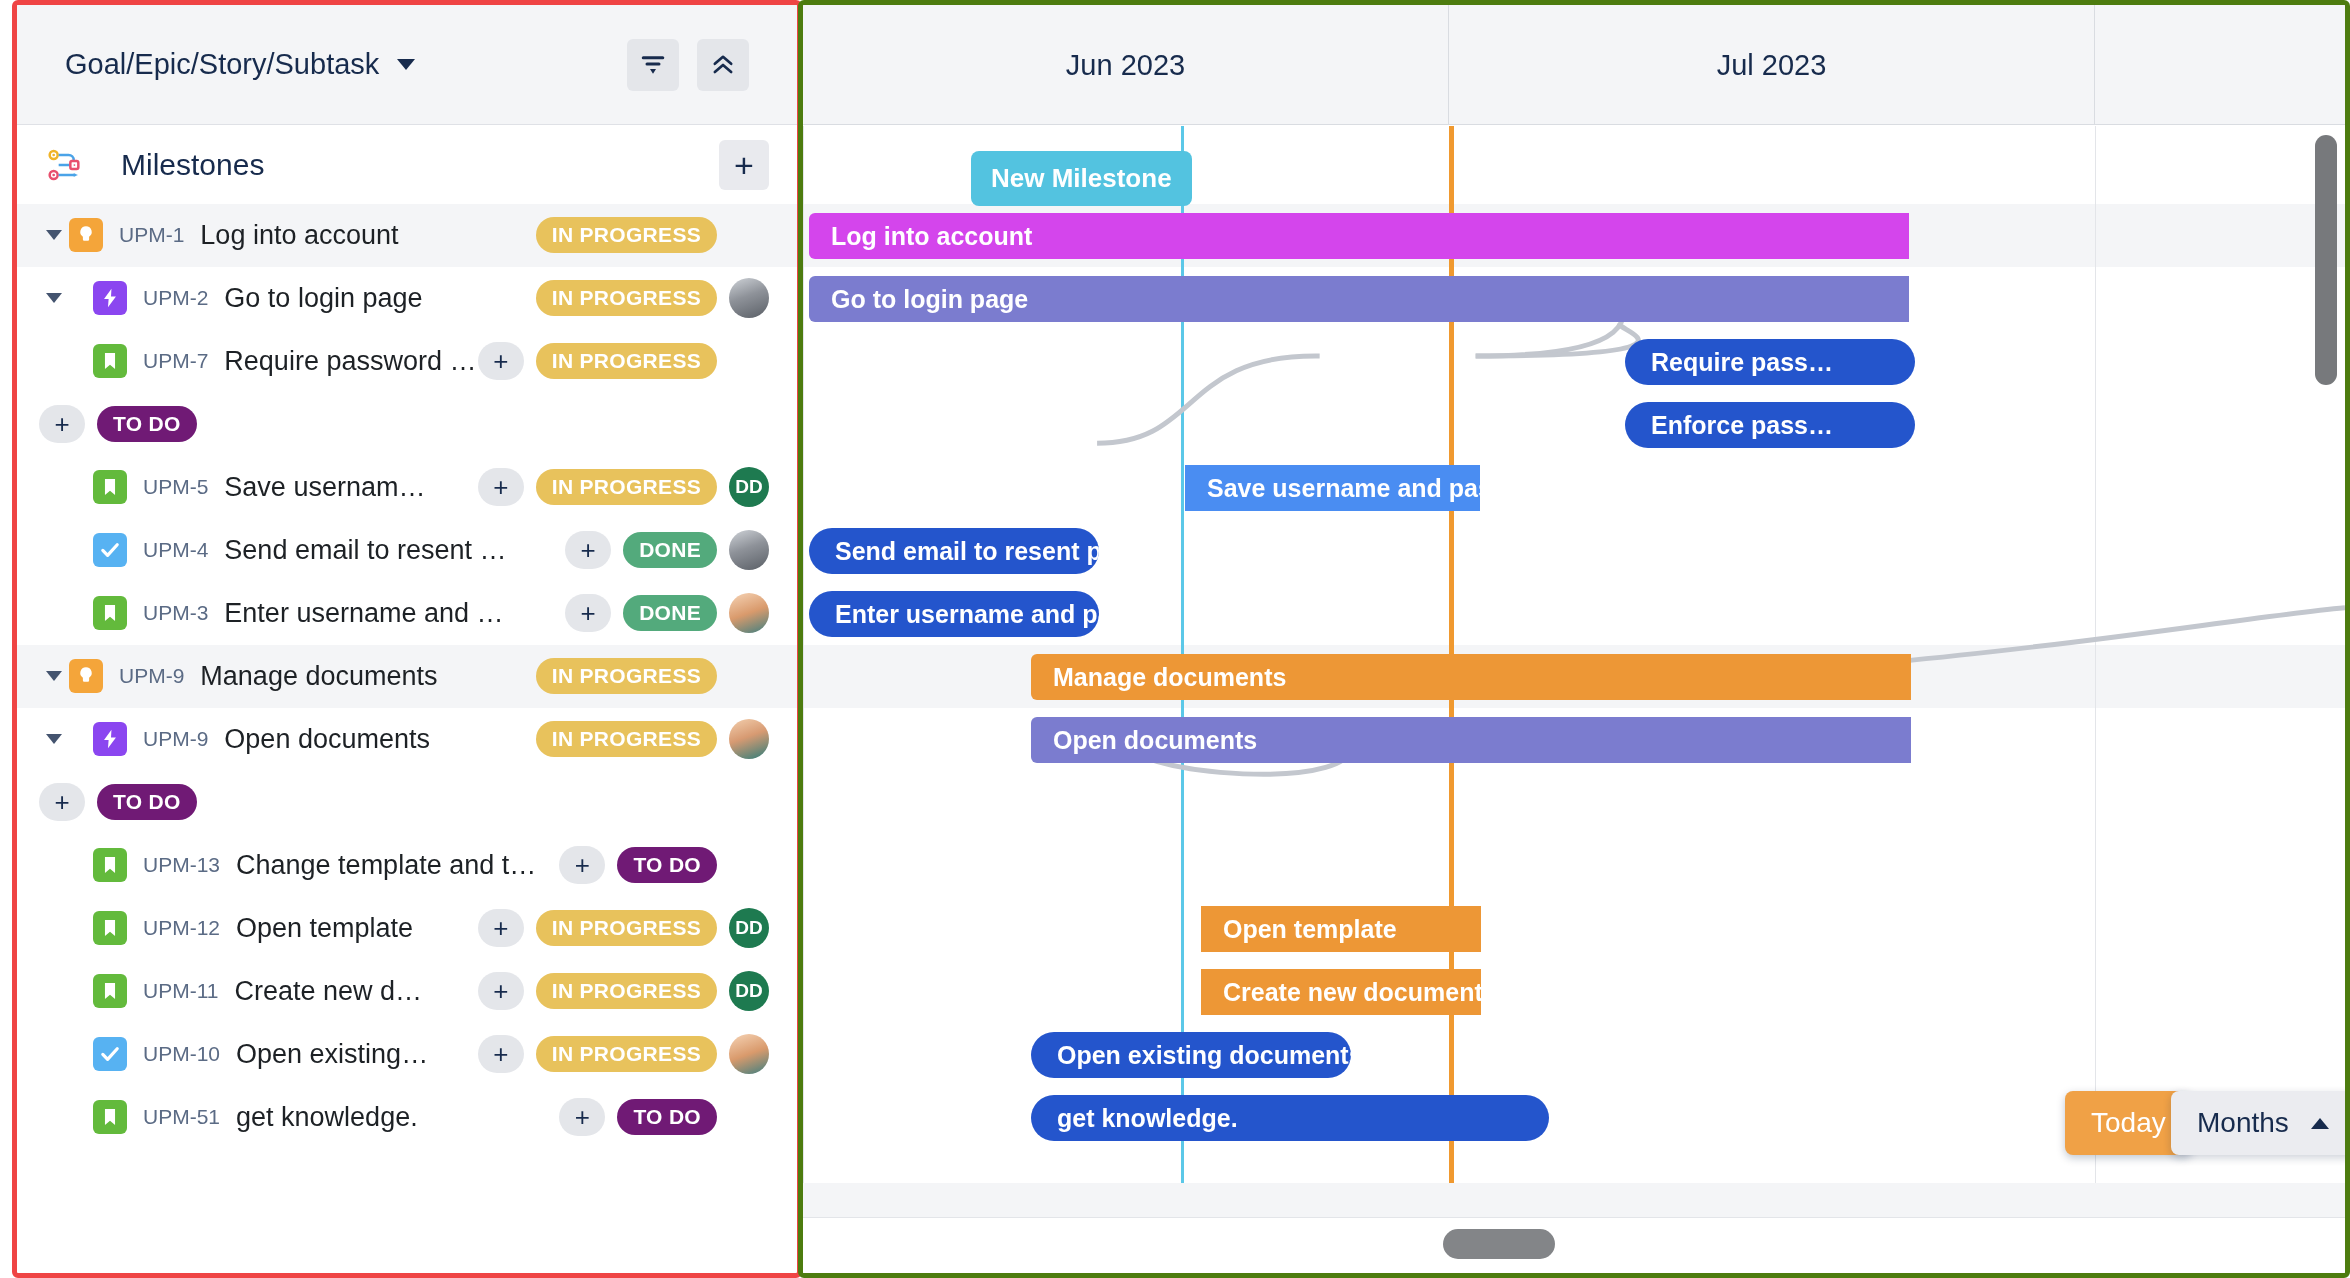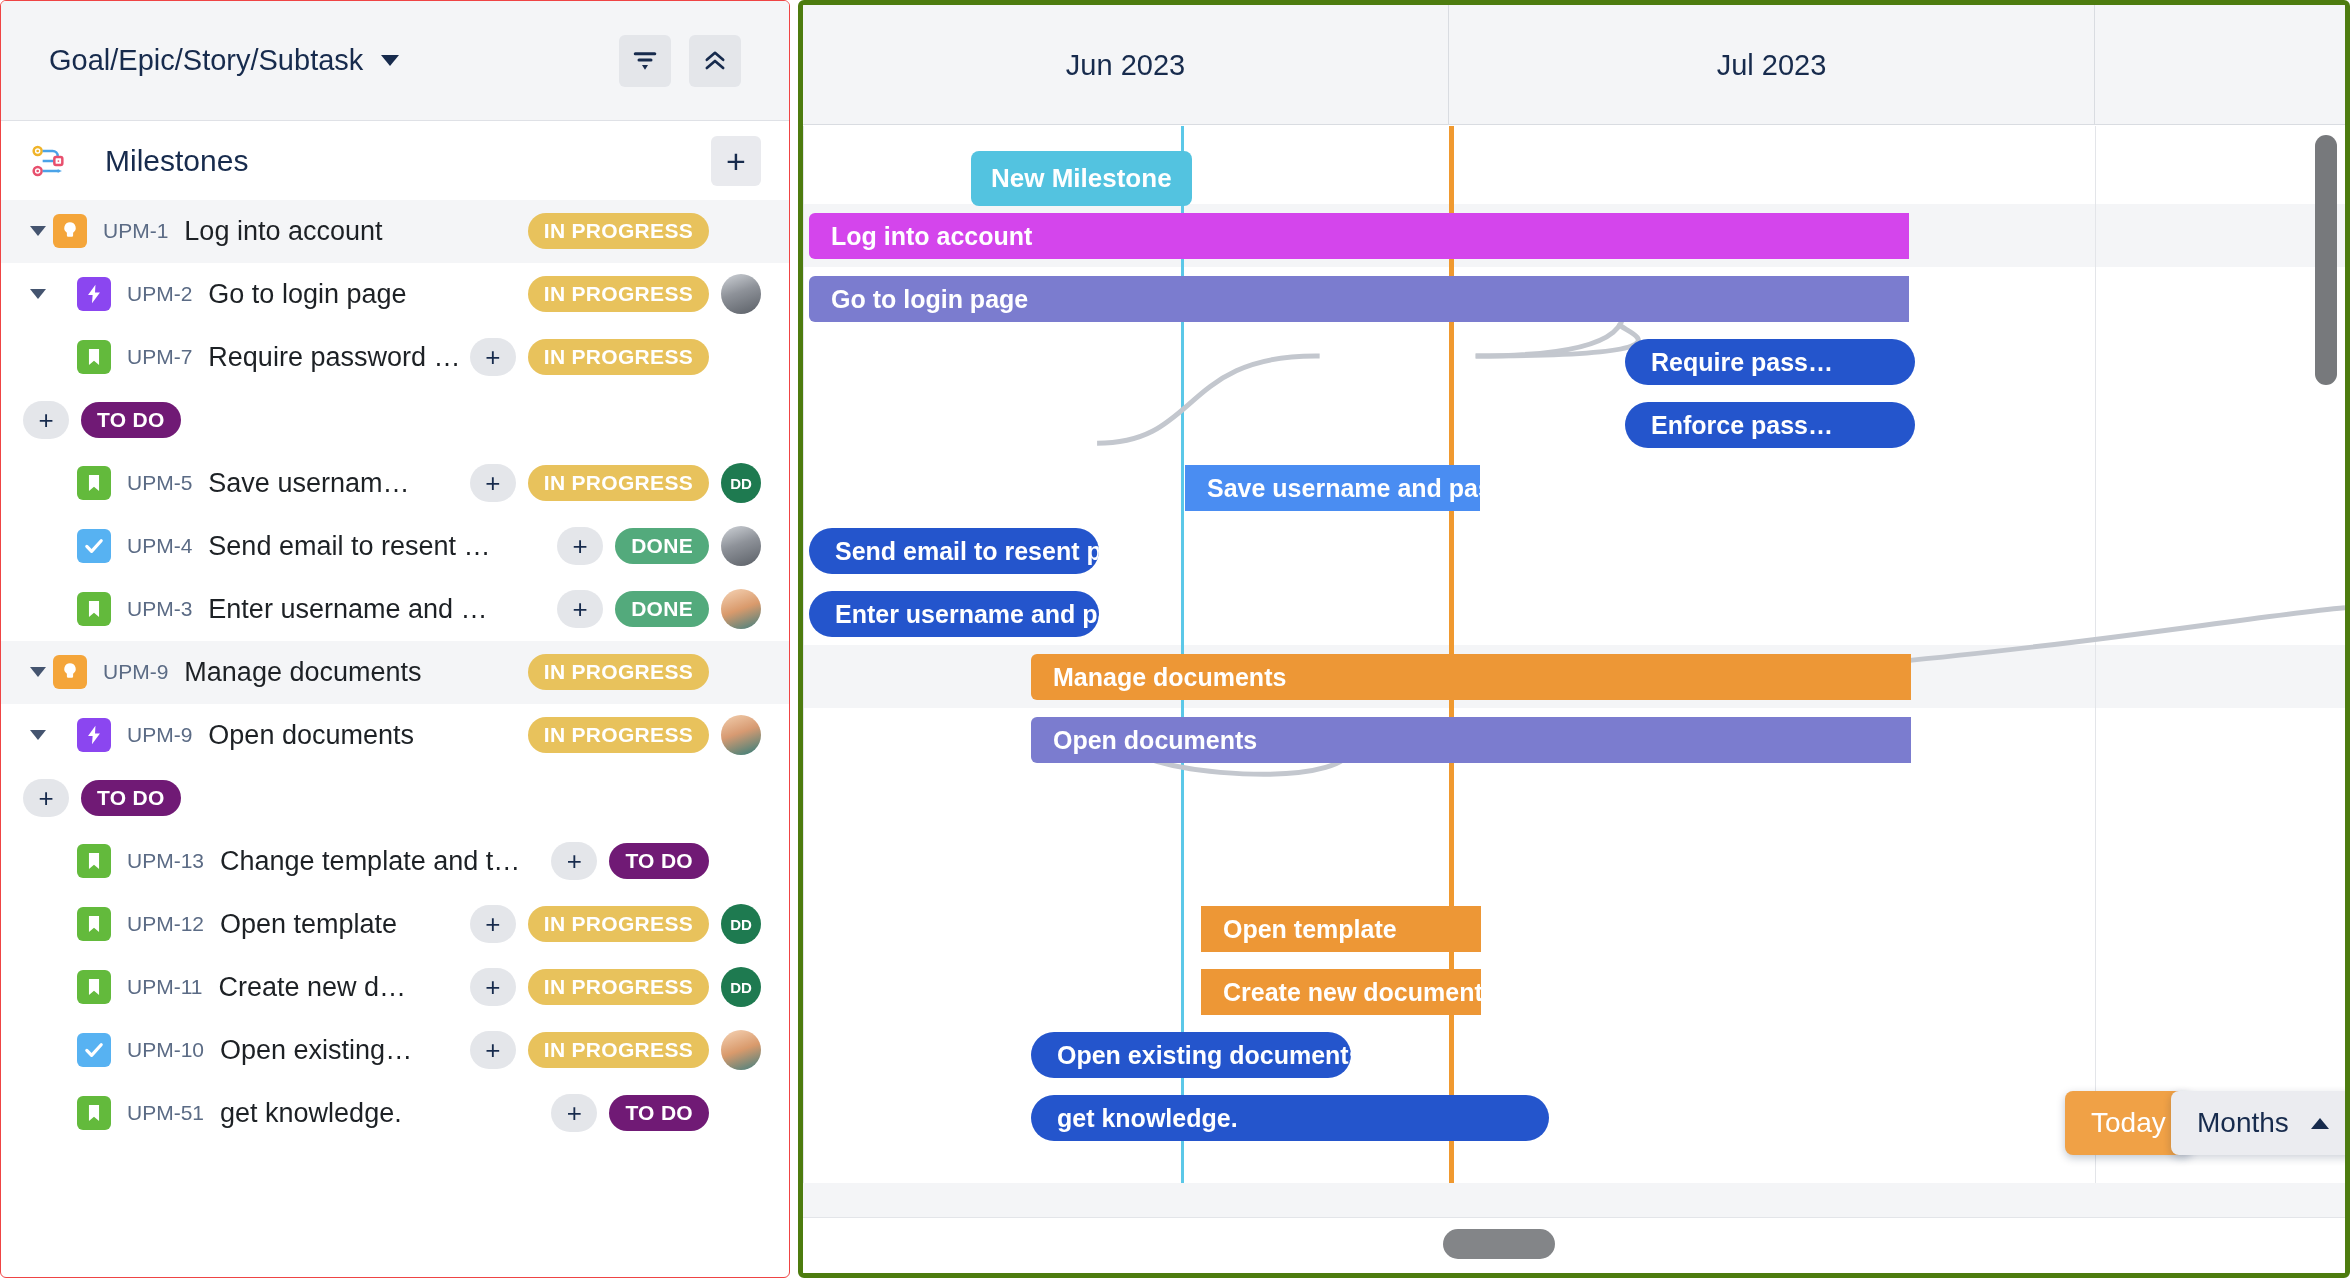--- a/index.html
+++ b/index.html
@@ -6,23 +6,23 @@
   html, body {
     width: 2350px; height: 1278px;
     background: #ffffff;
     font-family: "Liberation Sans", sans-serif;
     overflow: hidden;
   }
   #app { position: relative; width: 2350px; height: 1278px; background:#fff; }
 
   
   #left-panel {
-    position: absolute; left: 0; top: 0; width: 790px; height: 1278px;
+    position: absolute; left: 12px; top: 0; width: 790px; height: 1278px;
     background: #ffffff;
-    border: 1px solid #ef4444; border-radius: 6px;
+    border: 5px solid #ef4444; border-radius: 6px;
     overflow: hidden;
   }
   #left-header {
     position: relative; height: 120px; width: 100%;
     background: #f4f5f7;
     border-bottom: 1px solid #dfe1e6;
     display: flex; align-items: center;
   }
   #hierarchy-select {
     display:flex; align-items:center; gap:18px;
@@ -87,21 +87,21 @@
   .badge {
     height:36px;border-radius:18px;display:flex;align-items:center;padding:0 16px;
     color:#fff;font-size:21px;font-weight:bold;letter-spacing:.3px;white-space:nowrap;cursor:pointer;flex:0 0 auto;
   }
   .b-inprogress { background:#e8c25c; }
   .b-todo { background:#701a75; }
   .b-done { background:#53aa7c; }
 
   .avatar {
     width:40px;height:40px;border-radius:50%;flex:0 0 auto;overflow:hidden;
-    display:flex;align-items:center;justify-content:center;font-size:15px;color:#fff;font-weight:bold;
+    display:flex;align-items:center;justify-content:center;font-size:19px;color:#fff;font-weight:bold;
   }
   .av-dd { background:#1e7a50; }
   .av-p1 { background:linear-gradient(160deg,#cfd3d8 0%,#8e9299 45%,#5a5f66 100%); }
   .av-p2 { background:linear-gradient(160deg,#f6d4b6 0%,#d99a6c 50%,#3f7f80 100%); }
   .av-p3 { background:linear-gradient(160deg,#f3cfae 0%,#d79a72 45%,#2f7d7a 100%); }
 
   #milestones-row {
     position:relative;height:78px;display:flex;align-items:center;padding:0 28px 0 30px;background:#fff;
   }
   #milestones-label { font-size:30px;color:#172b4d;margin-left:34px; }

